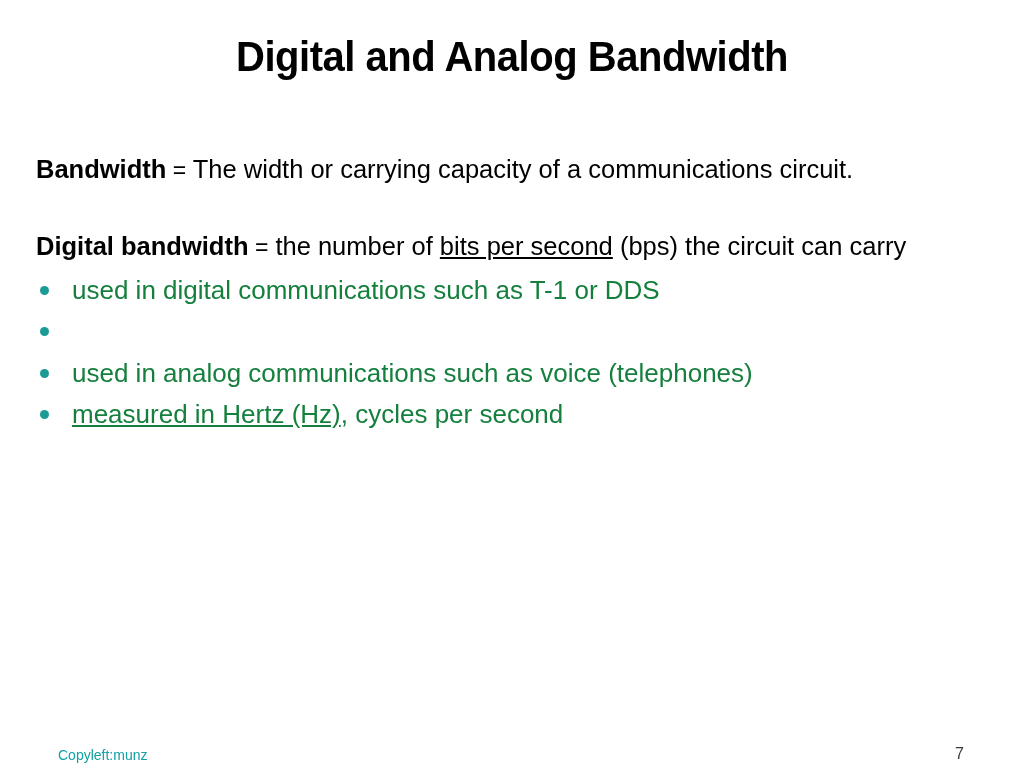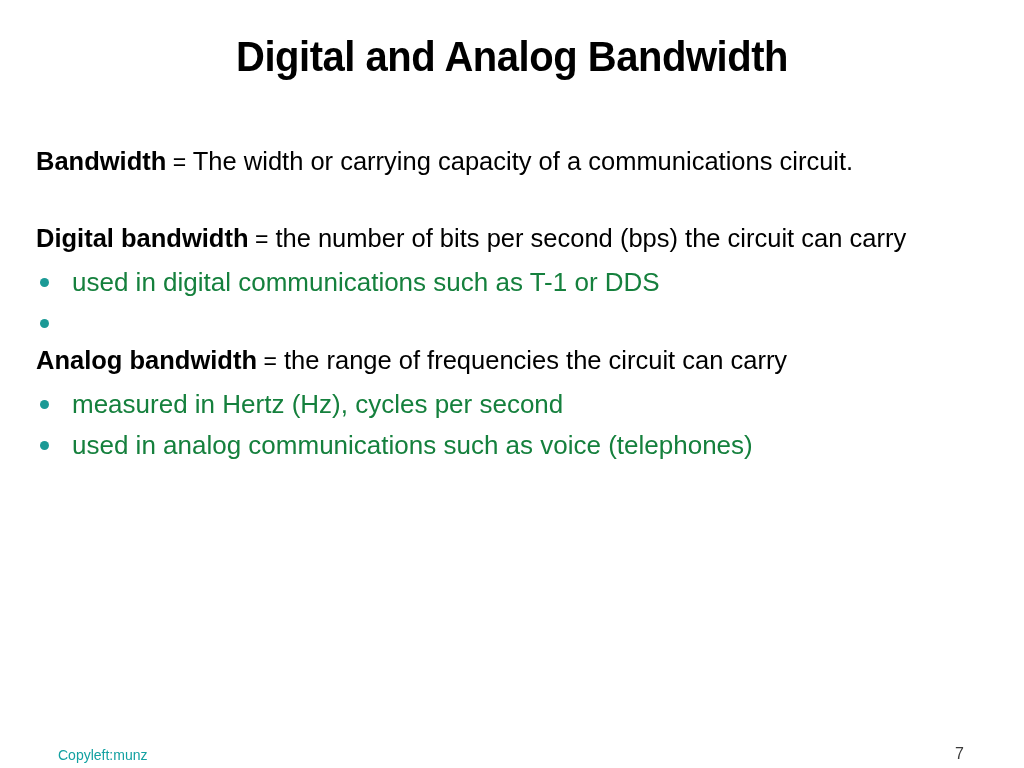--- a/index.html
+++ b/index.html
@@ -37,21 +37,21 @@
     line-height: 1.15;
     transform: scaleX(0.93);
     transform-origin: center top;
     white-space: nowrap;
   }
 
   
   .body-block {
     position: absolute;
     left: 36px;
-    top: 142px;
+    top: 150px;
     width: 950px;
   }
 
   .para {
     font-size: 25.5px;
     line-height: 38px;
     color: #000000;
     margin: 0 0 0 0;
     padding-left: 36px;
     text-indent: -36px;
@@ -60,20 +60,21 @@
 
   .para .lead {
     font-weight: bold;
   }
 
   .eq {
     font-size: 23px;
   }
 
   .u {
+    text-decoration: underline;
     text-underline-offset: 2px;
   }
 
   .gap-sm { height: 38px; }
   .gap-xs { height: 4px; }
 
   
   .bullet-row {
     position: relative;
     font-size: 26px;
@@ -139,34 +140,28 @@
     <div class="bullet-row">
       <span class="bullet-dot"></span>
       <span>used in digital communications such as T-1 or DDS</span>
     </div>
     <div class="bullet-row">
       <span class="bullet-dot"></span>
     </div>
 
     <div class="gap-sm"></div>
 
-    <p class="para">
-      <span class="lead">Analog bandwidth</span><span class="eq"> </span><span class="eq">=</span>
-      <span>the</span>
-      <span class="u">range of frequencies</span>
-      <span>the circuit can carry</span>
-    </p>
 
     <div class="gap-xs"></div>
 
     <div class="bullet-row">
-      <span class="bullet-dot"></span><span></span><span class="u">measured in Hertz (Hz)</span><span>, cycles per second</span>
+      <span class="bullet-dot"></span><span>used in analog communications such as voice (telephones)</span><span class="u"></span><span></span>
     </div>
     <div class="bullet-row">
-      <span class="bullet-dot"></span><span>used in analog communications such as voice (telephones)</span><span class="u"></span><span></span>
+      <span class="bullet-dot"></span><span></span><span class="u">measured in Hertz (Hz)</span><span>, cycles per second</span>
     </div>
 
   </div>
 
   <div class="footer-credit">Copyleft:munz</div>
 
   <div class="page-number">7</div>
 
 </div>
 

